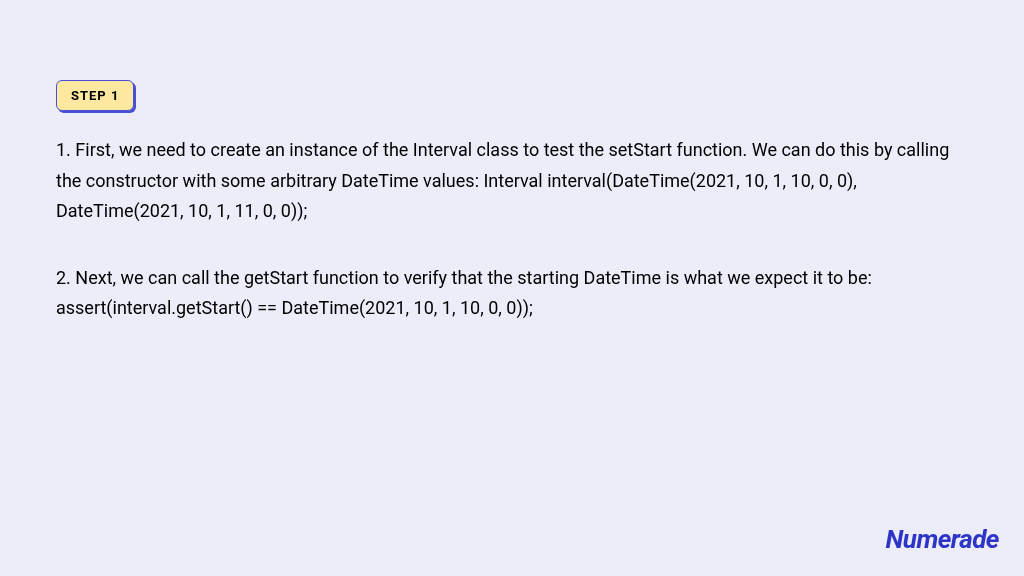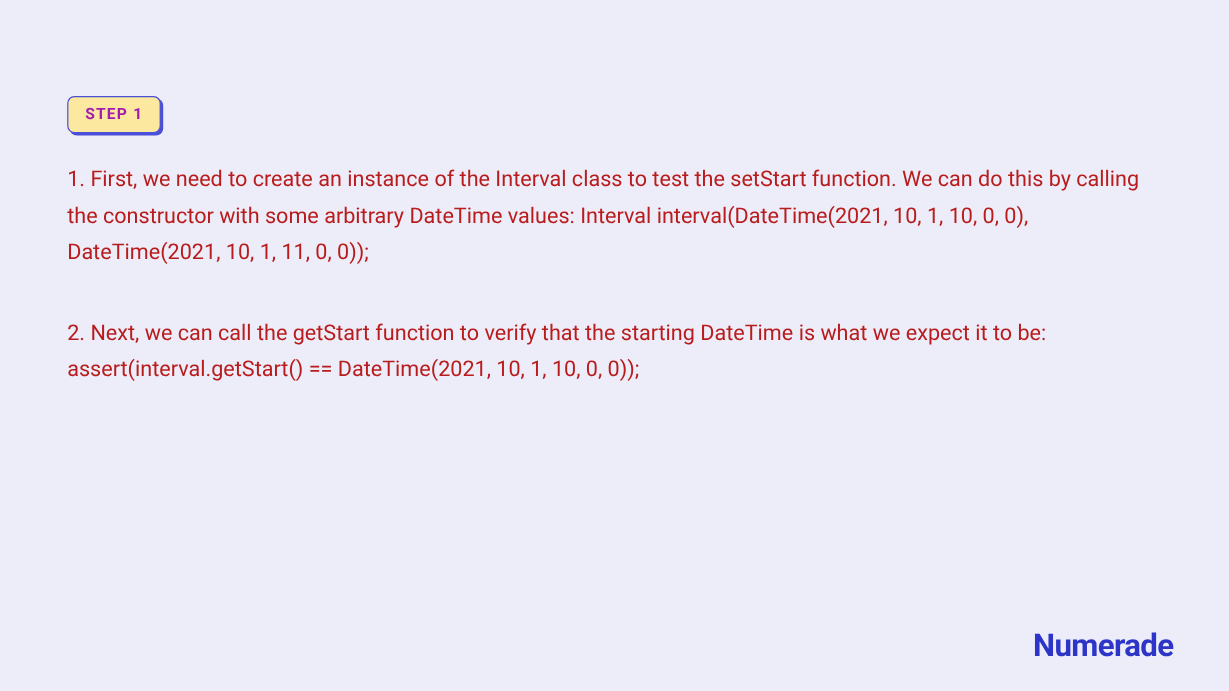--- a/index.html
+++ b/index.html
@@ -20,38 +20,39 @@
     }
     .step-badge {
       display: inline-block;
       background-color: #fce89f;
       border: 1px solid #4a4fd8;
       border-radius: 6px;
       padding: 7px 14px;
       font-size: 13px;
       font-weight: 700;
       letter-spacing: 1px;
-      color: #a21caf;
+      color: #000000;
       box-shadow: 2px 2px 0 0 #4a4fd8;
       margin-bottom: 24px;
     }
     .step-text {
       font-size: 18px;
       line-height: 1.7;
-      color: #b91c1c;
+      color: #000000;
       margin-bottom: 36px;
       font-weight: 400;
     }
     .logo {
       position: absolute;
       bottom: 22px;
-      right: 46px;
+      right: 25px;
       font-size: 26px;
       font-weight: 700;
       color: #2d35c9;
+      font-style: italic;
       letter-spacing: -0.5px;
     }
     .logo::before {
       content: "";
     }
   </style>
 </head>
 <body>
 
 <div class="content">

